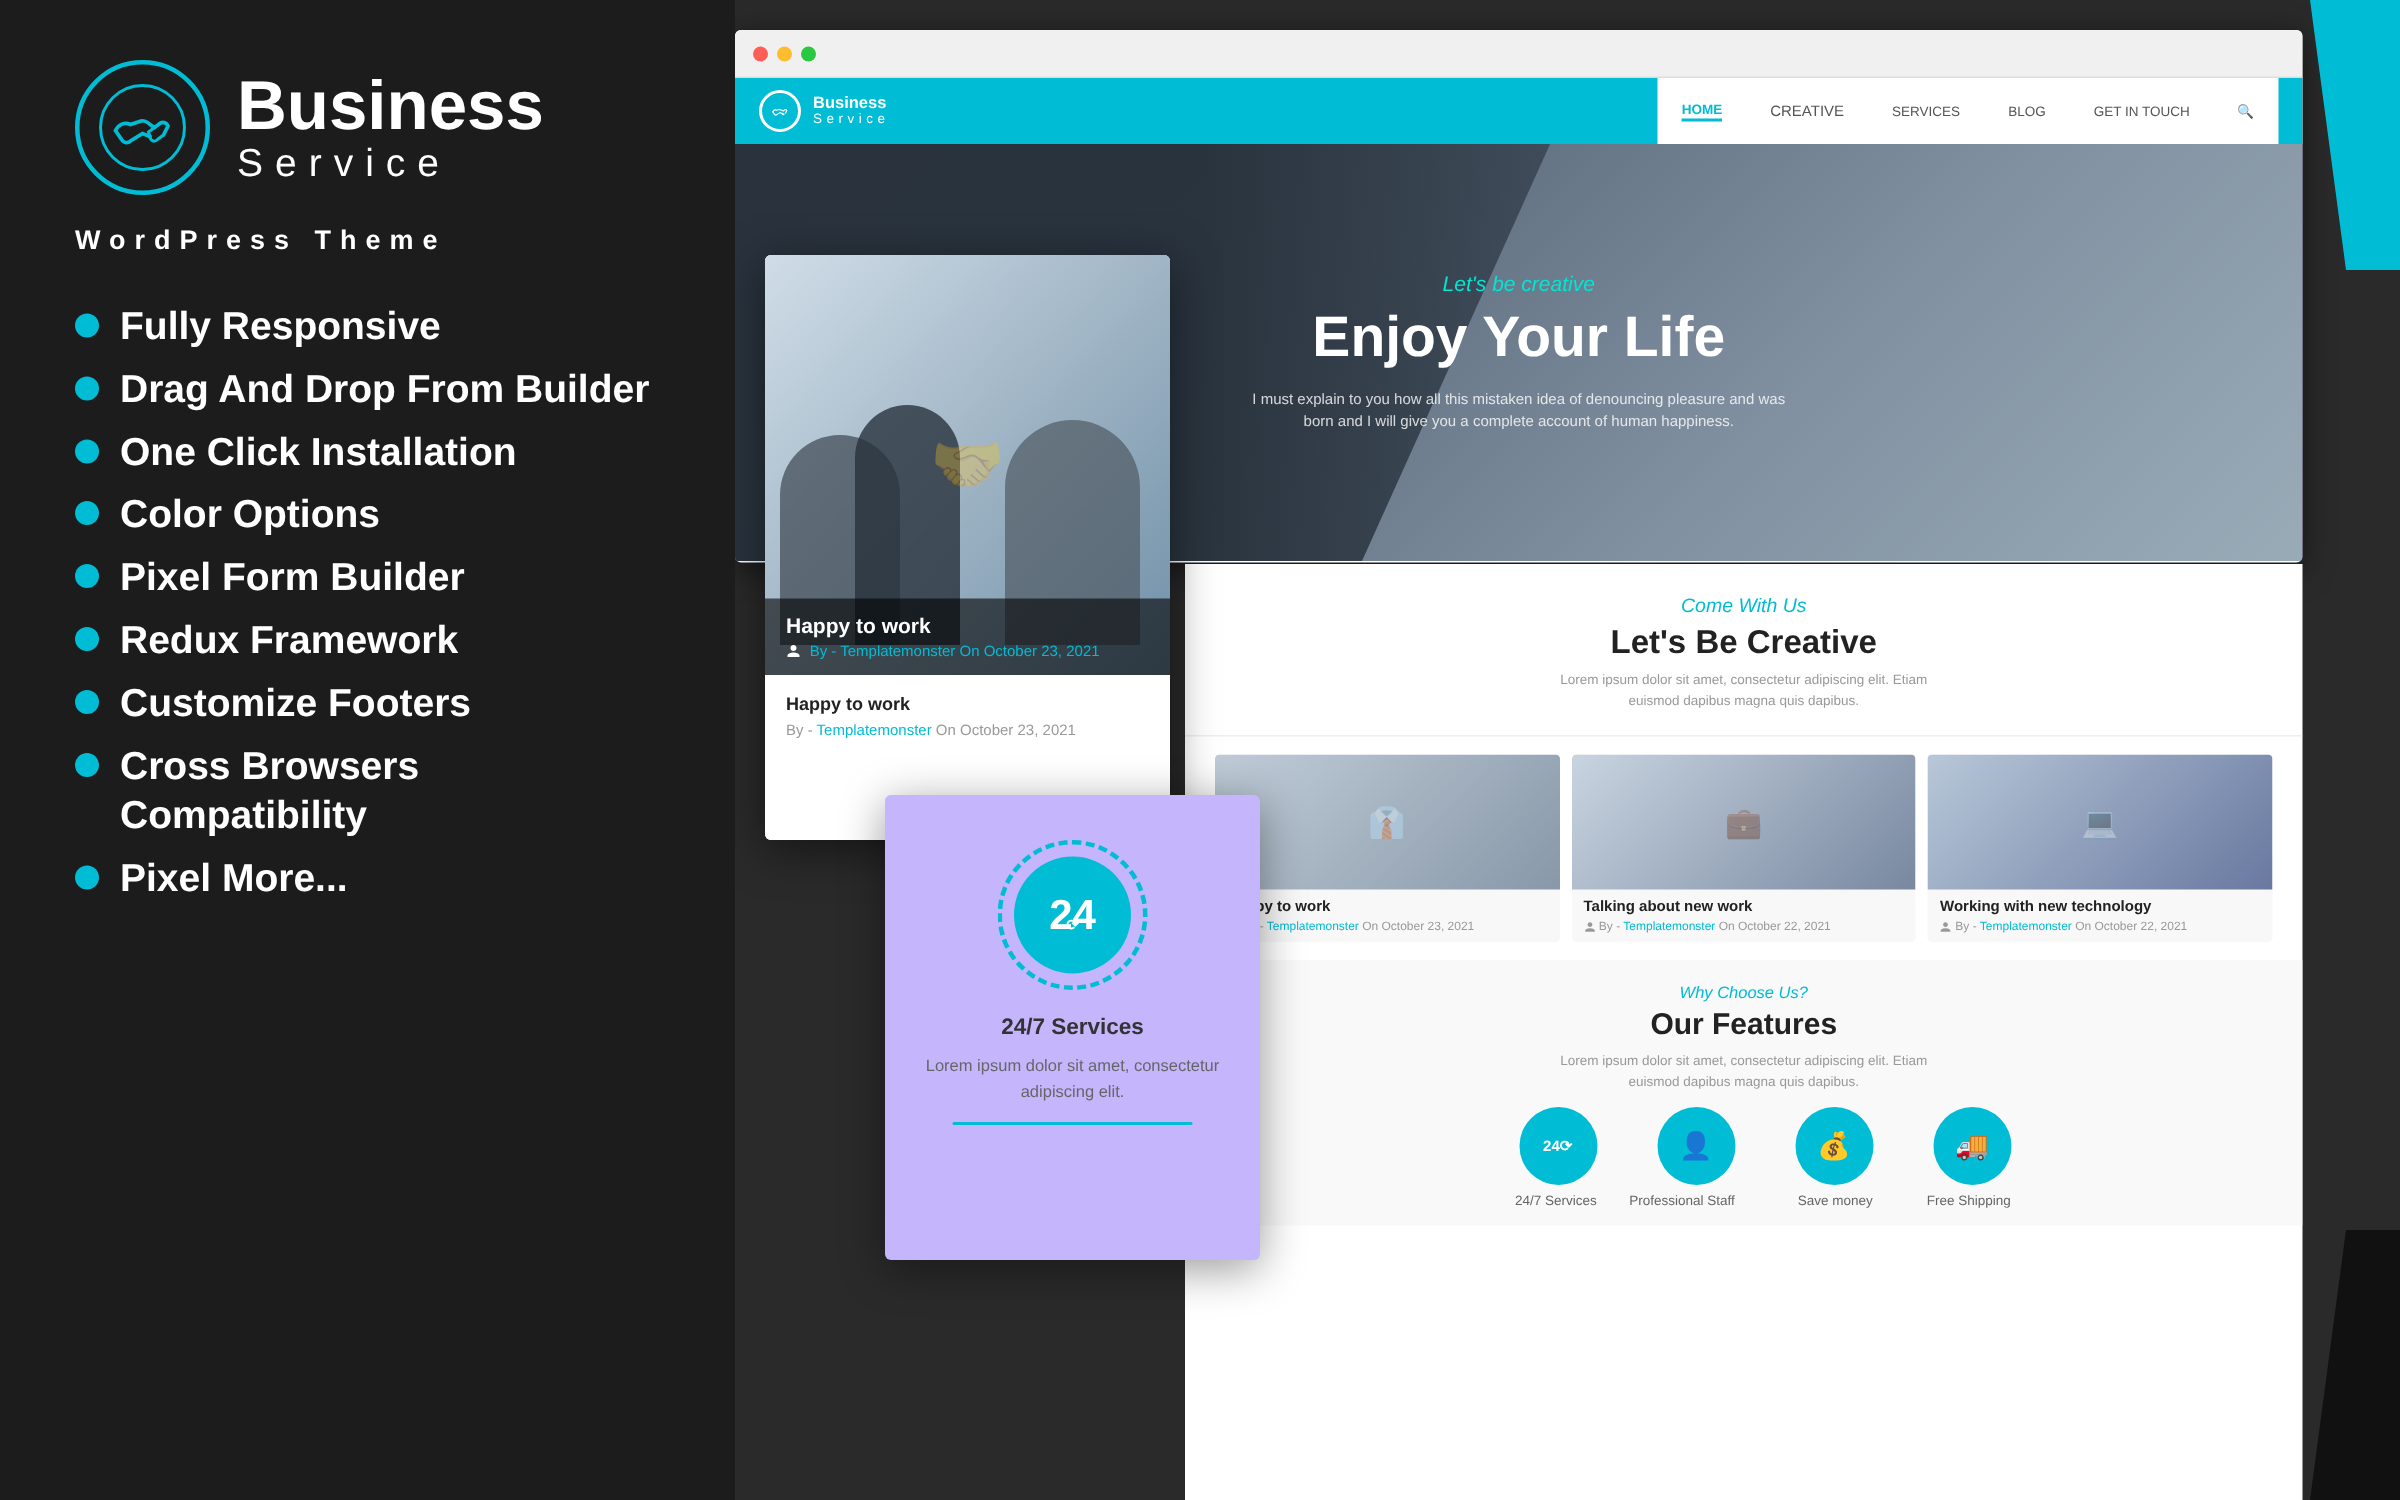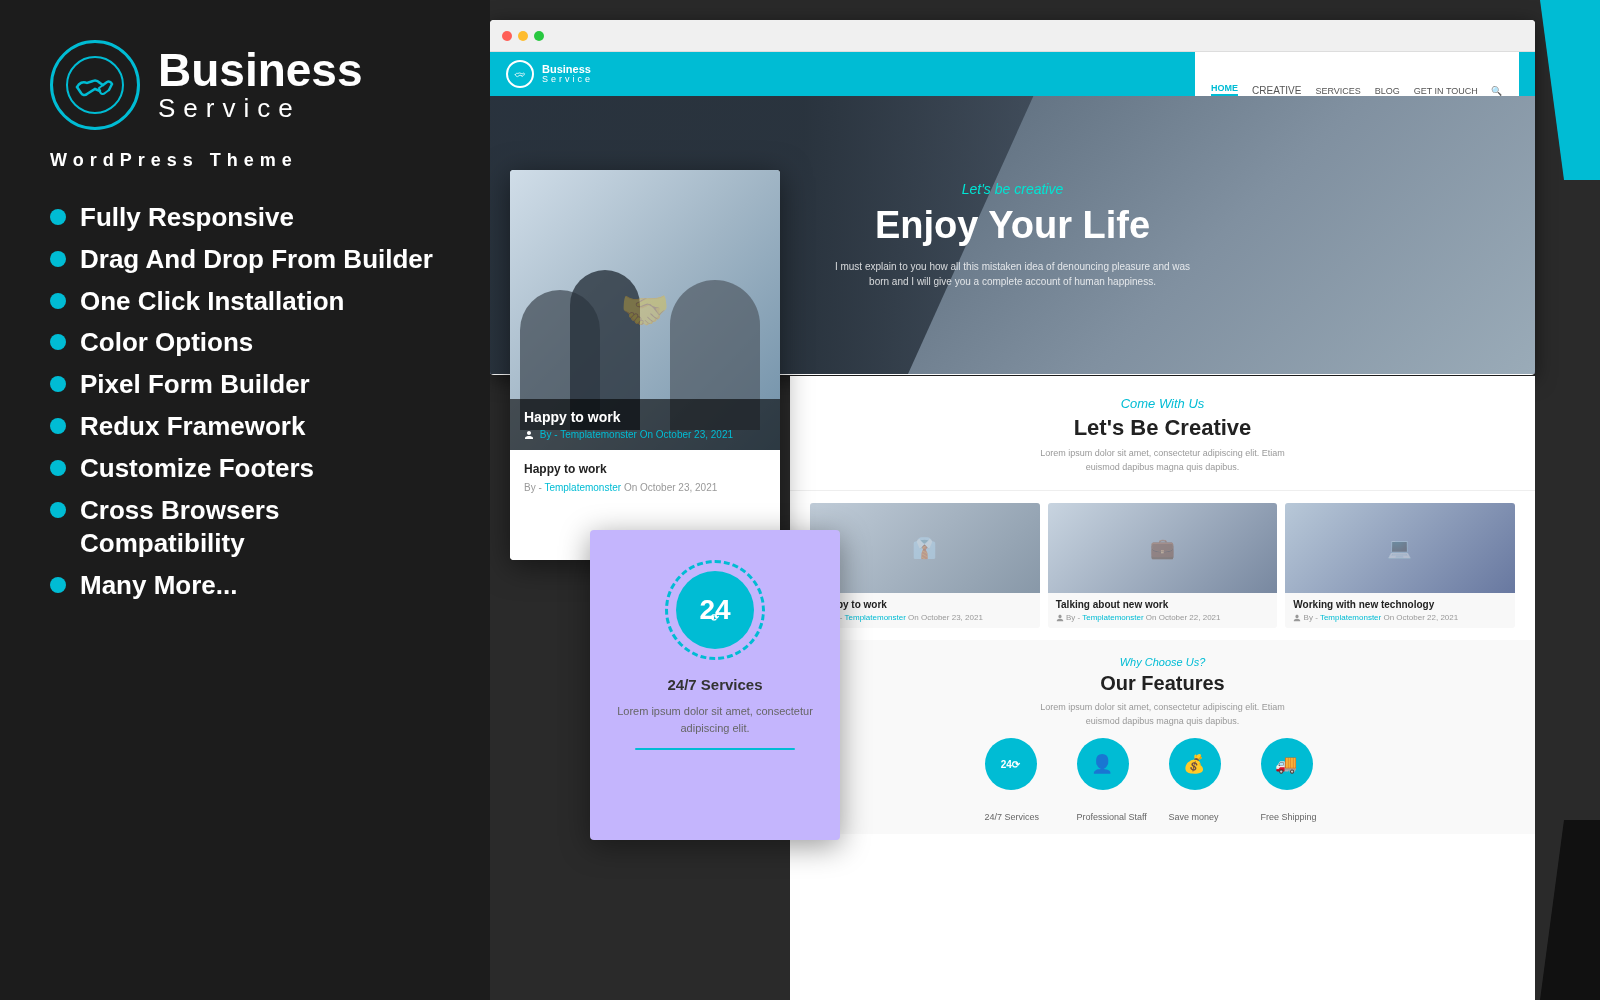--- a/index.html
+++ b/index.html
@@ -419,22 +419,22 @@
     .features-icons-row {
       display: flex;
       gap: 12px;
       padding: 10px 0 0;
       justify-content: center;
     }
 
     .feature-icon-item {
       display: flex;
       flex-direction: column;
-      align-items: flex-start;
-      gap: 22px;
+      align-items: flex-end;
+      gap: 5px;
       width: 80px;
     }
 
     .feature-icon-circle {
       width: 52px;
       height: 52px;
       border-radius: 50%;
       background: #00bcd4;
       display: flex;
       align-items: center;
@@ -501,21 +501,21 @@
     <li>
       <span class="bullet"></span>
       <span>Customize Footers</span>
     </li>
     <li>
       <span class="bullet"></span>
       <span>Cross Browsers Compatibility</span>
     </li>
     <li>
       <span class="bullet"></span>
-      <span>Many More...</span>
+      <span>Pixel More...</span>
     </li>
   </ul>
 </div>
 
 <div class="right-panel">
 
   <div class="teal-accent-top"></div>
 
   <div class="dark-accent-bottom"></div>
 
@@ -533,21 +533,21 @@
           <svg width="16" height="16" viewBox="0 0 60 60" fill="none">
             <path d="M12 32 C14 28, 18 26, 22 28 L28 26 L35 28 L38 30 L42 27 C44 26,46 27,47 29 L44 35" stroke="white" stroke-width="3" fill="none" stroke-linecap="round"></path>
             <path d="M12 32 L16 38 C17 40,20 41,22 39 L30 34 L35 36 L40 38 C38 40,36 39,35 37" stroke="white" stroke-width="3" fill="none" stroke-linecap="round"></path>
           </svg>
         </div>
         <div style="color:white; font-size:11px; font-weight:bold; line-height:1.1;">
           <div>Business</div>
           <div style="font-weight:400; letter-spacing:3px; font-size:9px;">Service</div>
         </div>
       </div>
-      <div style="margin-left:auto; display:flex; align-items:flex-end; background:white; height:100%; padding: 0 16px; gap:14px;">
+      <div style="margin-left:auto; display:flex; align-items:center; background:white; height:100%; padding: 0 16px; gap:32px;">
         <span style="font-size:9px; color:#00bcd4; font-weight:bold; border-bottom:2px solid #00bcd4; padding-bottom:1px;">HOME</span>
         <span style="font-size:10px; color:#555;">CREATIVE</span>
         <span style="font-size:9px; color:#555;">SERVICES</span>
         <span style="font-size:9px; color:#555;">BLOG</span>
         <span style="font-size:9px; color:#555;">GET IN TOUCH</span>
         <span style="font-size:9px; color:#555;">🔍</span>
       </div>
     </div>
 
     <div class="hero-section">

